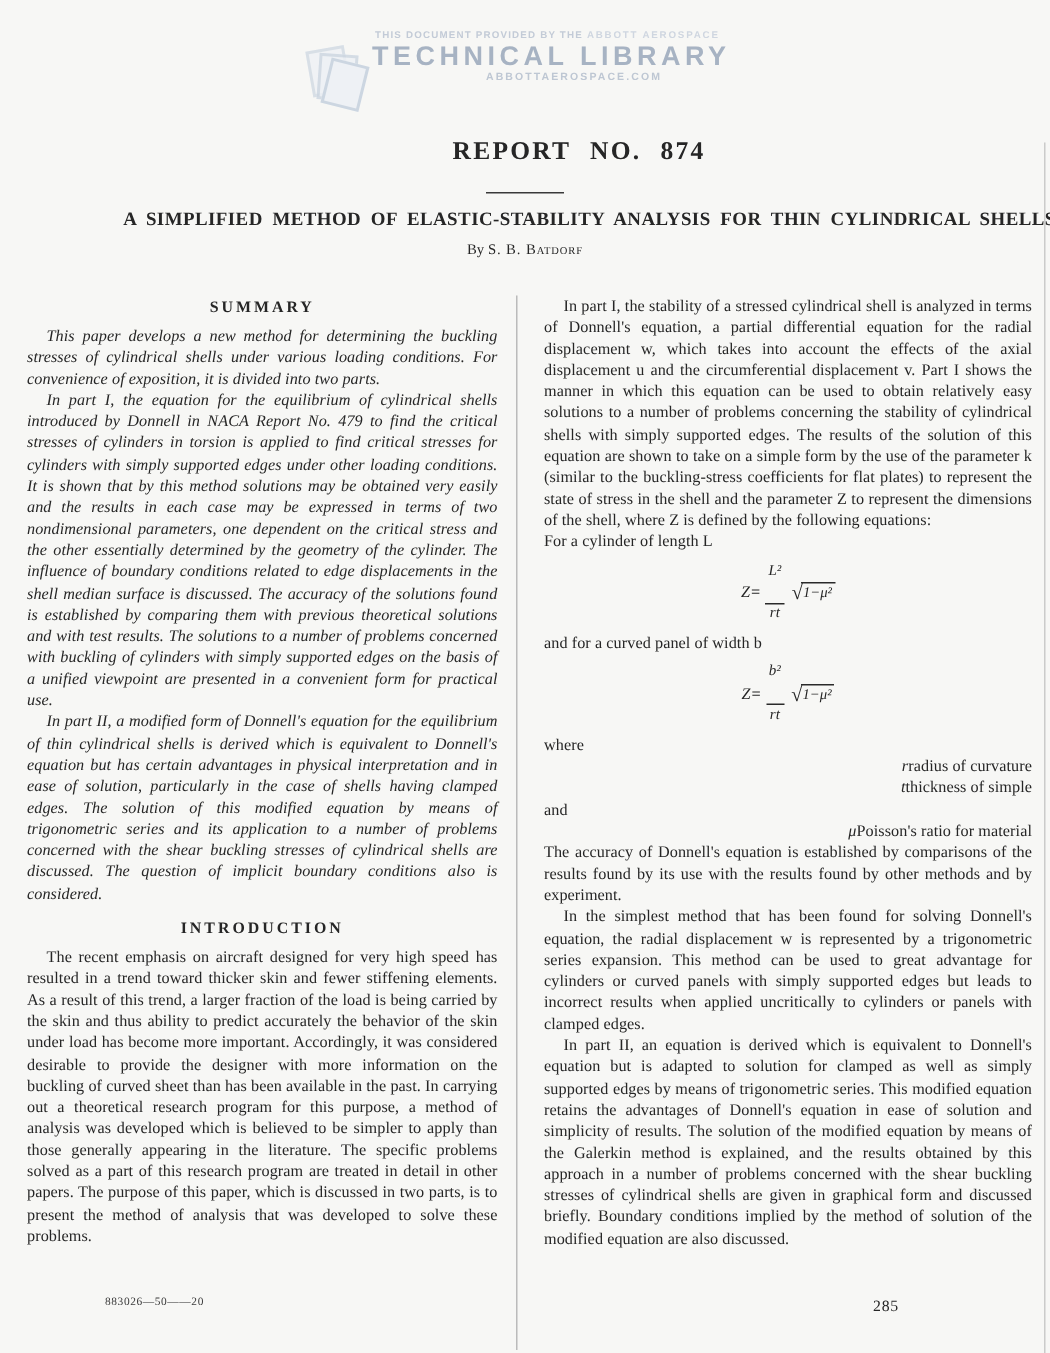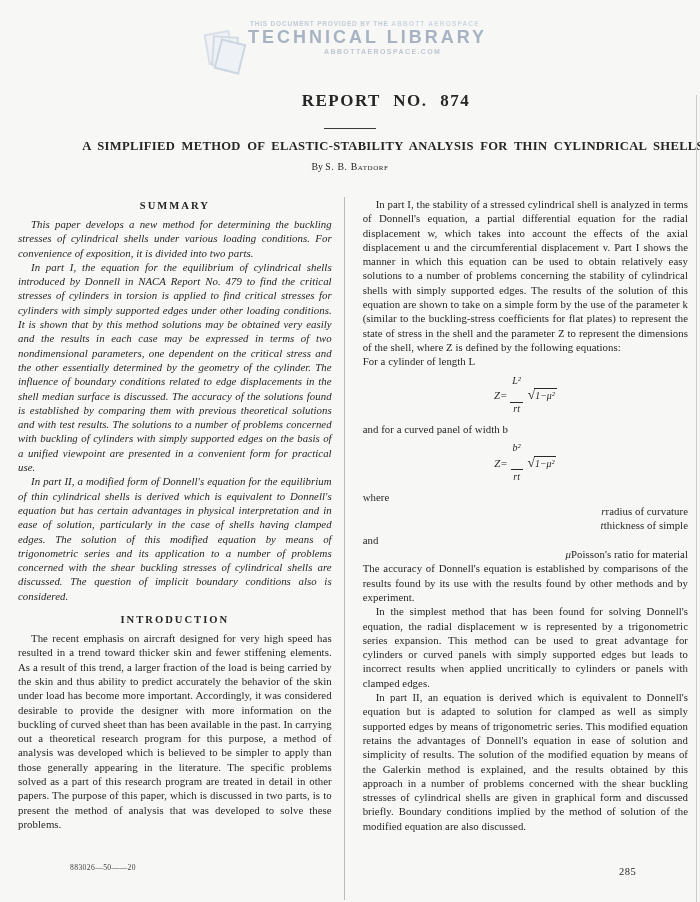--- a/index.html
+++ b/index.html
@@ -52,21 +52,21 @@
   .frac .num{display:block;border-bottom:1px solid #2a2a2a;padding:0 2px 16px 2px;font-size:10px;}
   .frac .den{display:block;padding-top:1.5px;font-size:10px;}
   .rad{display:inline-flex;align-items:flex-start;margin-left:2px;}
   .rad-sign{font-style:normal;font-size:13.5px;line-height:13px;}
   .radicand{border-top:1px solid #2a2a2a;font-size:9.8px;line-height:12px;padding:1px 2px 0 1px;margin-left:-1px;}
   p.def-line{text-align:right;margin:0;}
   .def-line .sym{font-style:italic;display:inline-block;width:14px;padding-left:3px;}
 
   
   .print-code{position:absolute;left:70px;top:863px;font-size:7.6px;letter-spacing:.4px;color:#3c3c3c;}
-  .page-number{position:absolute;left:619px;top:866px;font-size:10.5px;letter-spacing:.5px;}
+  .page-number{position:absolute;left:582px;top:866px;font-size:10.5px;letter-spacing:.5px;}
   .scan-edge-right{position:absolute;right:3px;top:95px;bottom:0;width:1px;background:#8a8a8a;opacity:.4;}
 </style>
 </head>
 <body>
 
 <div class="page">
 
   <div class="watermark">
     <div class="wm-logo">
       <div class="sheet s1"></div>

